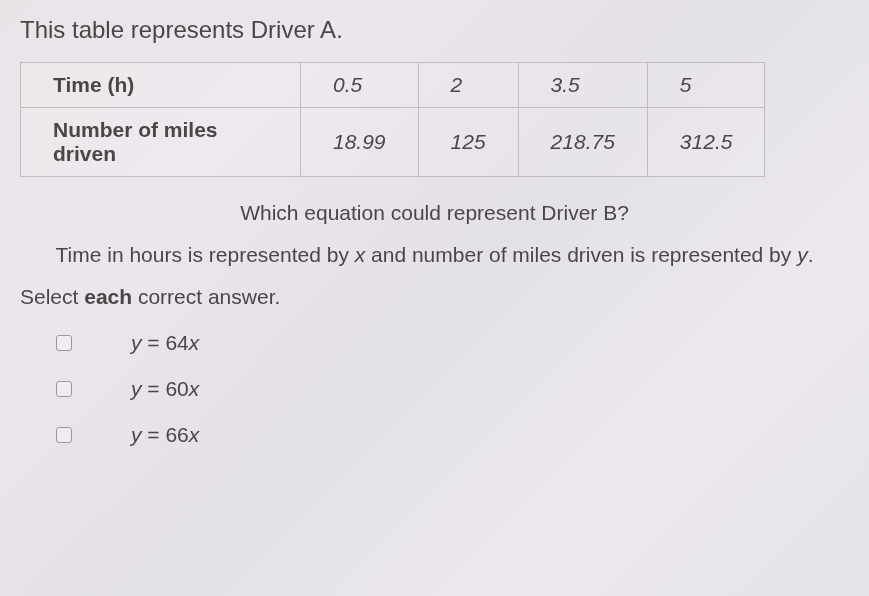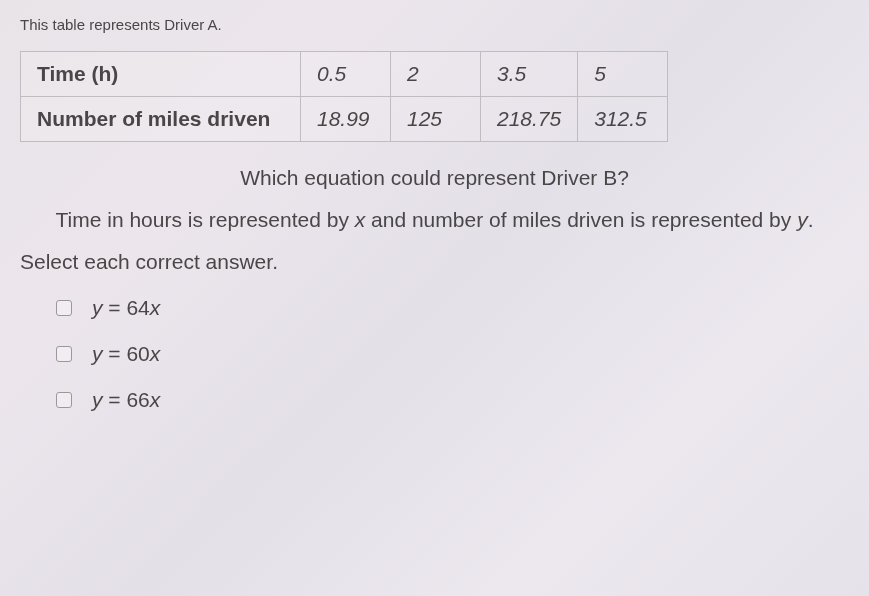--- a/index.html
+++ b/index.html
@@ -8,31 +8,31 @@
     width: 869px; height: 596px;
     background: linear-gradient(135deg, #e8e4e8 0%, #ece6ec 25%, #e4e0e8 50%, #ece8ee 75%, #e6e2ea 100%);
     font-family: Arial, Helvetica, sans-serif;
     color: #4a4a4a;
     overflow: hidden;
   }
   .page {
     padding: 8px 20px 20px 20px;
   }
   .text-line {
-    font-size: 15px;
+    font-size: 24px;
     color: #4a4648;
     margin: 8px 0 18px 0;
   }
   table {
     border-collapse: collapse;
     margin: 4px 0 24px 0;
   }
   td {
     border: 1px solid #c0bcc0;
-    padding: 10px 16px;
+    padding: 10px 32px;
     font-size: 21px;
     color: #4a4648;
     background: rgba(255,255,255,0.12);
     text-align: left;
   }
   td.hdr {
     font-weight: bold;
     width: 280px;
   }
   td.cell {
@@ -44,30 +44,31 @@
     color: #4a4648;
     margin: 18px 0;
     text-align: center;
   }
   .italic { font-style: italic; }
   .select-line {
     font-size: 21px;
     color: #4a4648;
     margin: 18px 0 20px 0;
   }
-  .select-line .b { font-weight: normal; }
+  .select-line .b { font-weight: bold; }
   .options {
     margin-left: 36px;
   }
   .option {
     display: flex;
     align-items: center;
     margin: 22px 0;
     font-size: 21px;
     color: #4a4648;
+    gap: 39px;
   }
   .cbox {
     width: 16px; height: 16px;
     border: 1px solid #999;
     border-radius: 3px;
     background: rgba(255,255,255,0.3);
     margin-right: 20px;
     display: inline-block;
     flex-shrink: 0;
   }

